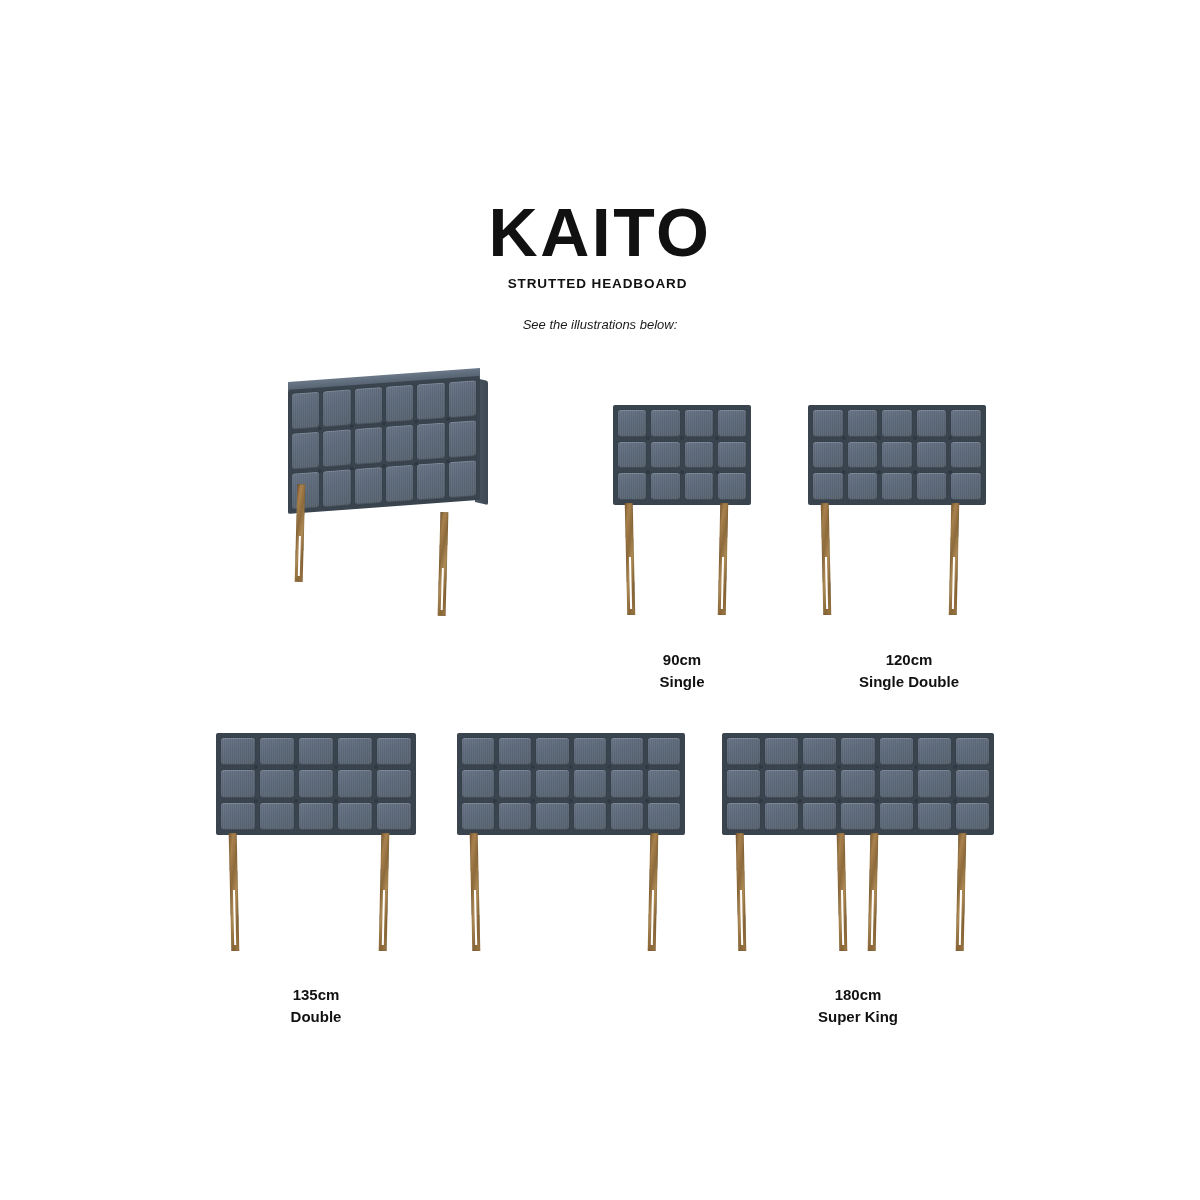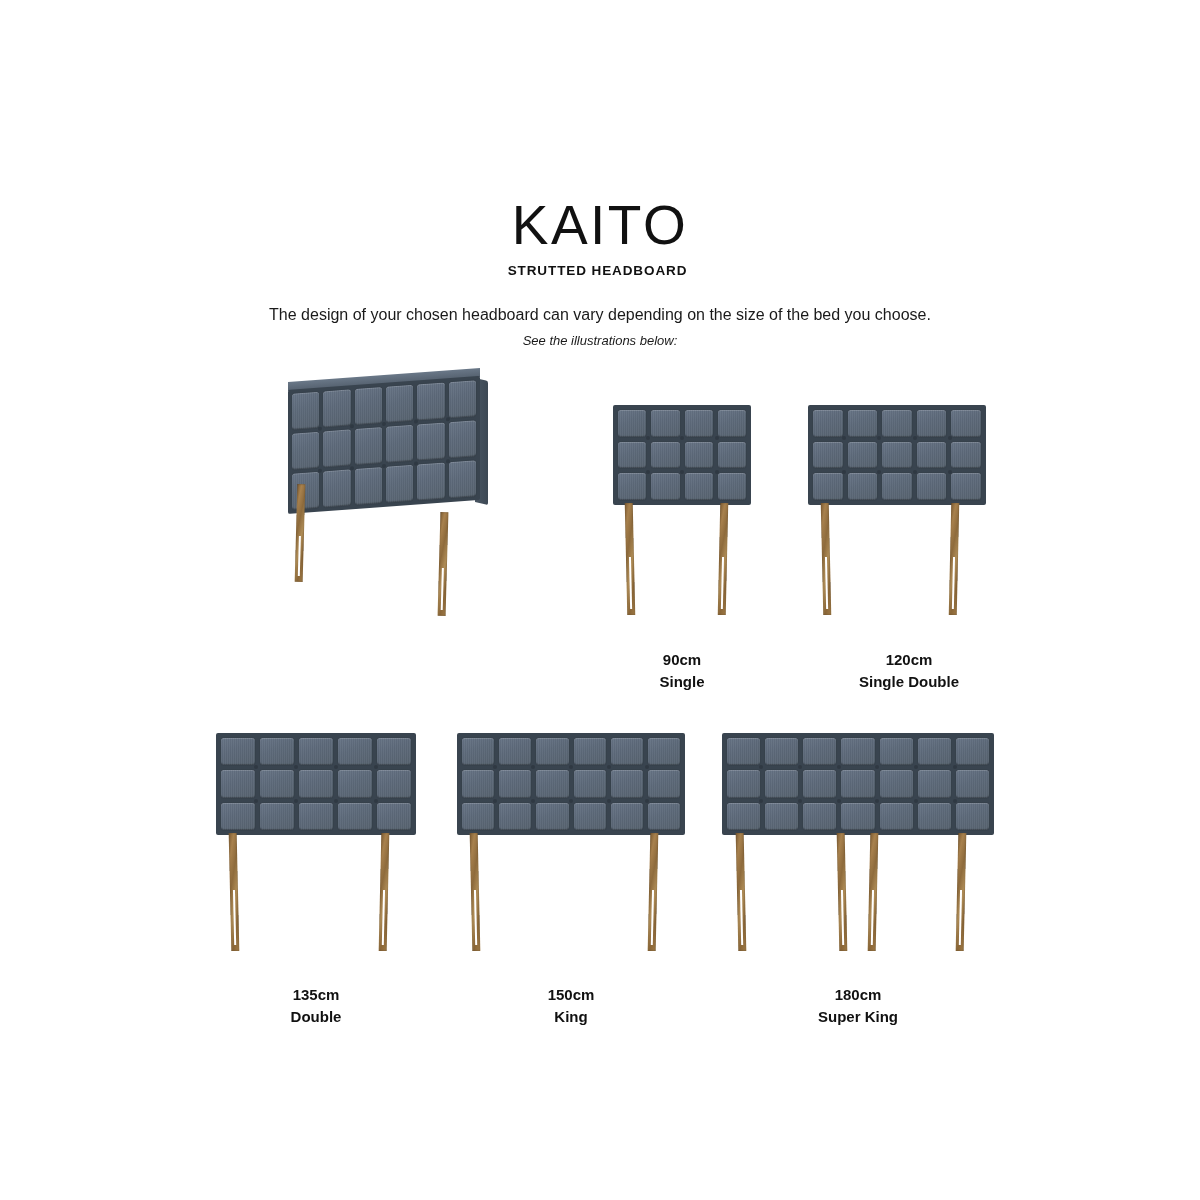--- a/index.html
+++ b/index.html
@@ -9,21 +9,21 @@
     background:#ffffff;
     font-family:"Liberation Sans", sans-serif;
     color:#1a1a1a;
     overflow:hidden;
     position:relative;
   }
 
   
   #header { position:absolute; left:0; top:198px; width:1200px; text-align:center; }
   #brand-title {
-    font-size:55px; font-weight:400; letter-spacing:2.5px;
+    font-size:68px; font-weight:700; letter-spacing:2.5px;
     line-height:1; margin:0 0 10px 0; color:#111;
   }
   #brand-subtitle {
     font-size:13.5px; font-weight:600; letter-spacing:0.9px;
     margin:0 5px 26px 0; color:#111;
   }
   #desc-line1 { font-size:16px; font-weight:400; line-height:1.35; margin:0 0 7px 0; color:#1a1a1a; }
   #desc-line2 { font-size:13px; font-style:italic; font-weight:400; margin:0; color:#1a1a1a; }
 
   
@@ -97,21 +97,20 @@
     transform: skewY(-4.2deg);
     transform-origin:left top;
   }
 </style>
 </head>
 <body>
 
 <div id="header">
   <h1 id="brand-title">KAITO</h1>
   <div id="brand-subtitle">STRUTTED HEADBOARD</div>
-  <p id="desc-line1">The design of your chosen headboard can vary depending on the size of the bed you choose.</p>
   <p id="desc-line2">See the illustrations below:</p>
 </div>
 
 <div id="hero">
   <div id="hero-top"></div>
   <div id="hero-side"></div>
   <div id="hero-front">
     <div class="panel-grid" style="grid-template-columns: repeat(6, 1fr); grid-template-rows: repeat(3, 1fr);">
         <div class="panel"></div>
         <div class="panel"></div>
@@ -292,24 +291,20 @@
         <div class="tuft" style="left: 33.3333%; top: 33.3333%; margin-left: -2px; margin-top: -2px;"></div>
         <div class="tuft" style="left: 50%; top: 33.3333%; margin-left: -2px; margin-top: -2px;"></div>
         <div class="tuft" style="left: 66.6667%; top: 33.3333%; margin-left: -2px; margin-top: -2px;"></div>
         <div class="tuft" style="left: 83.3333%; top: 33.3333%; margin-left: -2px; margin-top: -2px;"></div>
         <div class="tuft" style="left: 16.6667%; top: 66.6667%; margin-left: -2px; margin-top: -2px;"></div>
         <div class="tuft" style="left: 33.3333%; top: 66.6667%; margin-left: -2px; margin-top: -2px;"></div>
         <div class="tuft" style="left: 50%; top: 66.6667%; margin-left: -2px; margin-top: -2px;"></div>
         <div class="tuft" style="left: 66.6667%; top: 66.6667%; margin-left: -2px; margin-top: -2px;"></div>
         <div class="tuft" style="left: 83.3333%; top: 66.6667%; margin-left: -2px; margin-top: -2px;"></div>
       </div>
-  </div>
-  <div class="size-label" style="left:24px; top:207px; width:180px;">
-    <span class="cm">150cm</span>
-    <span class="name">King</span>
   </div>
 <div class="strut" style="width: 8px; height: 118px; left: 14.24px; top: 100px; transform: rotate(-1.3deg);">
       <div class="slot" style="top: 57px; bottom: 6px;"></div>
     </div>
     <div class="strut" style="width: 8px; height: 118px; left: 192.08px; top: 100px; transform: rotate(1.3deg);">
       <div class="slot" style="top: 57px; bottom: 6px;"></div>
     </div>
   </div>
 
 <div class="board-wrap" style="left:722px; top:733px; width:272px; height:250px;">

